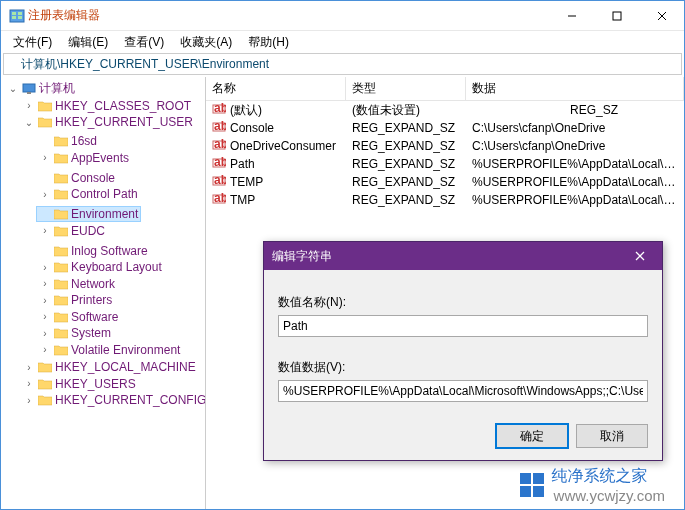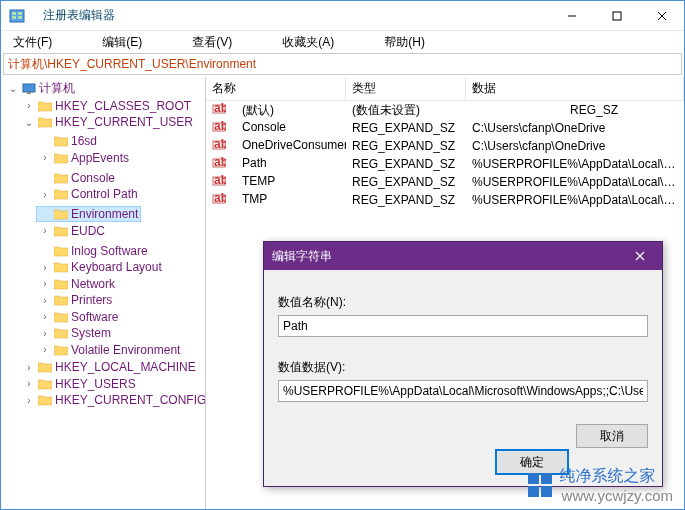--- a/index.html
+++ b/index.html
@@ -1,59 +1,59 @@
 <!DOCTYPE html>
 <html><head>
 <meta charset="utf-8">
 <style>
 * { box-sizing: border-box; margin: 0; padding: 0; font-family: "Microsoft YaHei", "Segoe UI", Tahoma, sans-serif; font-size: 12px; }
 html, body { width: 685px; height: 510px; background: #fff; overflow: hidden; position: relative; }
 .window { width: 685px; height: 510px; border: 1px solid #4a90d9; display: flex; flex-direction: column; background: #fff; }
 .titlebar { height: 30px; display: flex; align-items: center; background: #fff; border-bottom: 1px solid #e8e8e8; }
 .titlebar .ticon { width: 16px; height: 16px; margin-left: 8px; }
-.titlebar .title { margin-left: 18px; color: #0c4a6e; }
+.titlebar .title { margin-left: 3px; color: #c2410c; }
 .winbtns { margin-left: auto; display: flex; }
 .winbtn { width: 45px; height: 30px; display: flex; align-items: center; justify-content: center; color: #777; }
-.menubar { height: 22px; display: flex; align-items: center; padding: 0 4px; gap: 34px; }
+.menubar { height: 22px; display: flex; align-items: center; padding: 0 4px; }
 .menuitem { padding: 2px 8px; color: #000; }
-.addrbar { height: 22px; border: 1px solid #ccc; margin: 0 2px 2px 2px; padding: 2px 4px; display: flex; align-items: center; color: #c2410c; }
+.addrbar { height: 22px; border: 1px solid #ccc; margin: 0 2px 2px 2px; padding: 2px 17px; display: flex; align-items: center; color: #0c4a6e; }
 .content { flex: 1; display: flex; min-height: 0; }
 .treepane { width: 205px; border-right: 1px solid #ccc; overflow: auto; padding: 2px 0; }
 .listpane { flex: 1; overflow: hidden; display: flex; flex-direction: column; }
 .cols { display: flex; border-bottom: 1px solid #e5e5e5; }
 .col { padding: 3px 6px; color: #000; border-right: 1px solid #e5e5e5; }
 .col.name { width: 140px; }
 .col.type { width: 120px; }
 .col.data { flex: 1; }
 .rows { flex: 1; overflow: auto; }
 .row { display: flex; align-items: center; height: 18px; }
 .cell { padding: 0 6px; white-space: nowrap; overflow: hidden; text-overflow: ellipsis; color: #000; }
-.cell.name { width: 140px; display: flex; gap: 16px; }
+.cell.name { width: 140px; display: flex; align-items: center; gap: 4px; }
 .cell.type { width: 120px; }
 .cell.data { flex: 1; }
 .tree ul { list-style: none; padding-left: 16px; }
 .tree li { position: relative; padding: 1px 0; white-space: nowrap; }
 .tree .node { display: inline-flex; align-items: center; gap: 3px; padding: 0 2px; }
 .tree .node.sel { background: #cce8ff; outline: 1px solid #99d1ff; }
 .tree .exp { width: 12px; display: inline-flex; justify-content: center; color: #666; font-size: 10px; }
 .tree .fic { width: 14px; height: 12px; display: inline-block; }
 .tree .label { color: #701a75; }
 .tree > ul { padding-left: 4px; }
 
 .dialog { position: absolute; left: 263px; top: 241px; width: 400px; border: 1px solid #4b2568; background: #f0f0f0; box-shadow: 2px 2px 8px rgba(0,0,0,0.3); }
 .dlgtitle { height: 28px; background: #6b2d88; color: #fff; display: flex; align-items: center; padding: 4px 8px; }
 .dlgclose { margin-left: auto; width: 28px; height: 28px; display: flex; align-items: center; justify-content: center; color: #fff; }
 .dlgbody { padding: 12px 14px; }
 .dlglbl { color: #000; margin-bottom: 4px; margin-top: 12px; }
 .dlginput { width: 100%; border: 1px solid #a8a8a8; background: #fff; padding: 3px 4px; margin-bottom: 10px; font-family: inherit; font-size: 12px; }
 .dlgbtns { display: flex; justify-content: flex-end; gap: 8px; padding: 0 14px 12px 14px; }
 .dlgbtn { width: 72px; height: 24px; border: 1px solid #a8a8a8; background: #e1e1e1; display: flex; align-items: center; justify-content: center; }
-.dlgbtn.primary { border: 1px solid #0078d7; outline: 1px solid #0078d7; margin-top: 26px; }
-
-.wm { position: absolute; right: 12px; bottom: 6px; display: flex; align-items: center; gap: 6px; }
+.dlgbtn.primary { border: 1px solid #0078d7; outline: 1px solid #0078d7; }
+
+.wm { position: absolute; right: 20px; bottom: 6px; display: flex; align-items: center; gap: 6px; }
 .wm .txt { color: #2a72c9; font-size: 16px; font-weight: 500; }
 .wm .url { color: #888; font-size: 15px; margin-left: 2px; }
 </style>
 </head>
 <body>
 
 <div class="window">
 
   <div class="titlebar">
     <svg class="ticon" viewBox="0 0 16 16">

